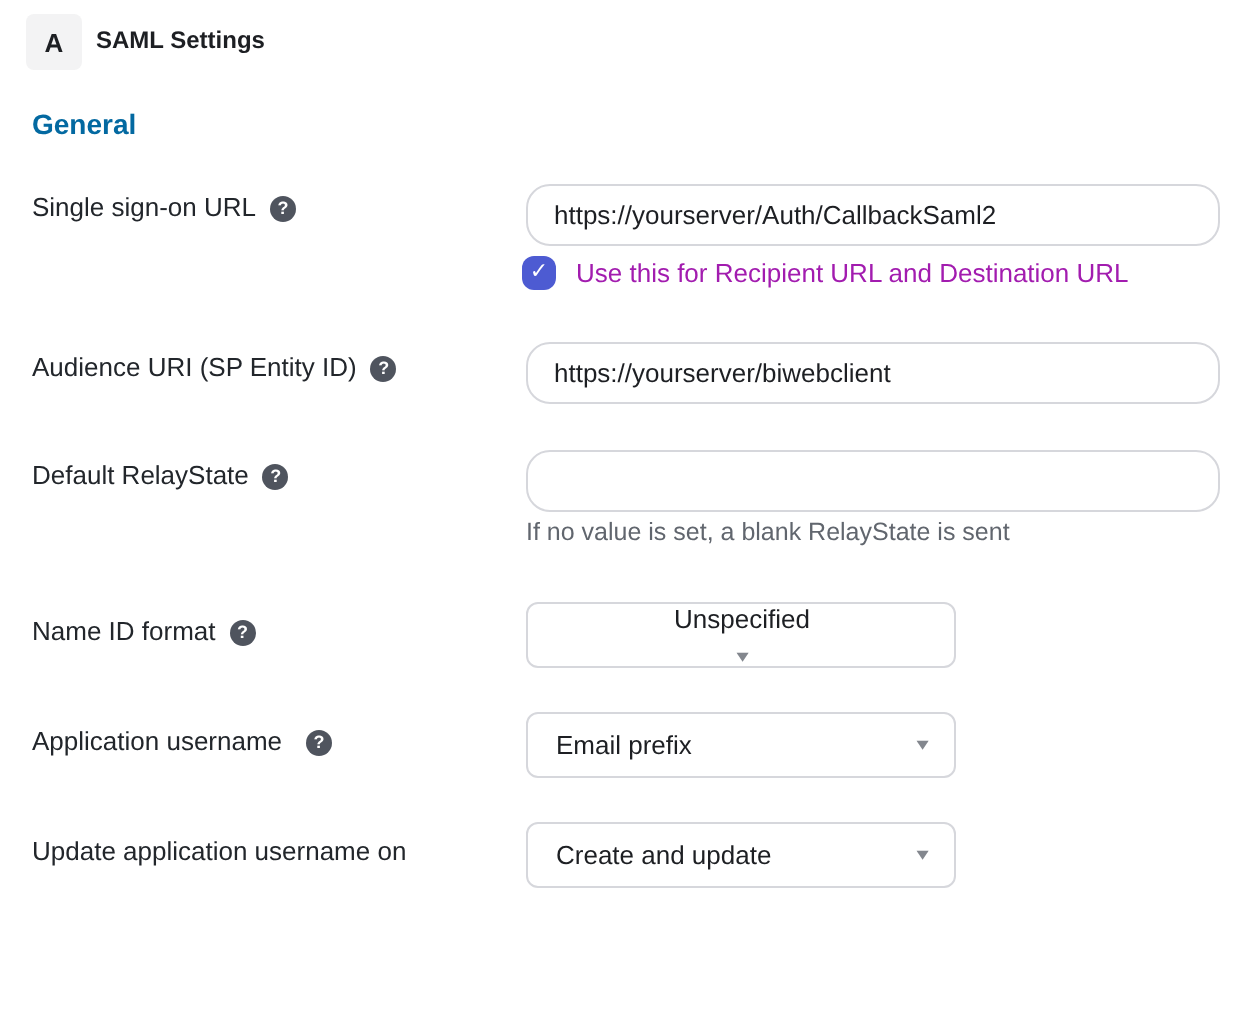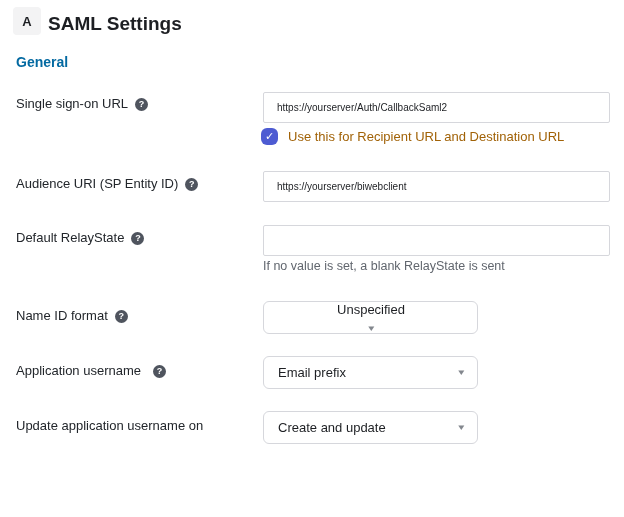--- a/index.html
+++ b/index.html
@@ -22,21 +22,21 @@
   .app-badge {
     position: absolute; left: 13px; top: 7px;
     width: 28px; height: 28px;
     background: #f3f3f4;
     border-radius: 4px;
     display: flex; align-items: center; justify-content: center;
     font-size: 13px; font-weight: 700; color: #1d1f23;
   }
   .panel-title {
     position: absolute; left: 48px; top: 13px;
-    font-size: 19px; font-weight: 700; color: #1d1f23;
+    font-size: 12px; font-weight: 700; color: #1d1f23;
   }
   .section-title {
     position: absolute; left: 16px; top: 54px;
     font-size: 14px; font-weight: 700; color: #0369a1;
   }
 
   
   .field-label {
     position: absolute; left: 16px;
     display: flex; align-items: flex-end; gap: 7px;
@@ -51,24 +51,24 @@
     display: inline-flex; align-items: center; justify-content: center;
     line-height: 1;
     flex: 0 0 auto;
   }
 
   
   .text-input {
     position: absolute; left: 263px;
     width: 347px; height: 31px;
     border: 1px solid #d6d7dc;
-    border-radius: 2px;
+    border-radius: 12px;
     background: #ffffff;
     font-family: "Liberation Sans", "DejaVu Sans", sans-serif;
-    font-size: 10px; color: #1d1f23;
+    font-size: 13px; color: #1d1f23;
     padding: 0 13px;
     outline: none;
   }
   .helper-text {
     position: absolute; left: 263px;
     font-size: 12.5px; color: #61666e; white-space: nowrap;
   }
 
   
   .checkbox-row {
@@ -79,21 +79,21 @@
     width: 17px; height: 17px;
     background: #4d5bd2;
     border-radius: 6px;
     display: flex; align-items: center; justify-content: center;
     cursor: pointer;
     flex: 0 0 auto;
   }
   .checkbox .check-glyph {
     color: #ffffff; font-size: 11px; font-weight: 700; line-height: 1;
   }
-  .checkbox-label { font-size: 13px; color: #a16207; white-space: nowrap; text-align: right; }
+  .checkbox-label { font-size: 13px; color: #a21caf; white-space: nowrap; text-align: right; }
 
   
   .select-box {
     position: absolute; left: 263px;
     width: 215px; height: 33px;
     border: 1px solid #d6d7dc;
     border-radius: 6px;
     background: #ffffff;
     display: flex; align-items: center; justify-content: space-between;
     padding: 0 13px 0 14px;

